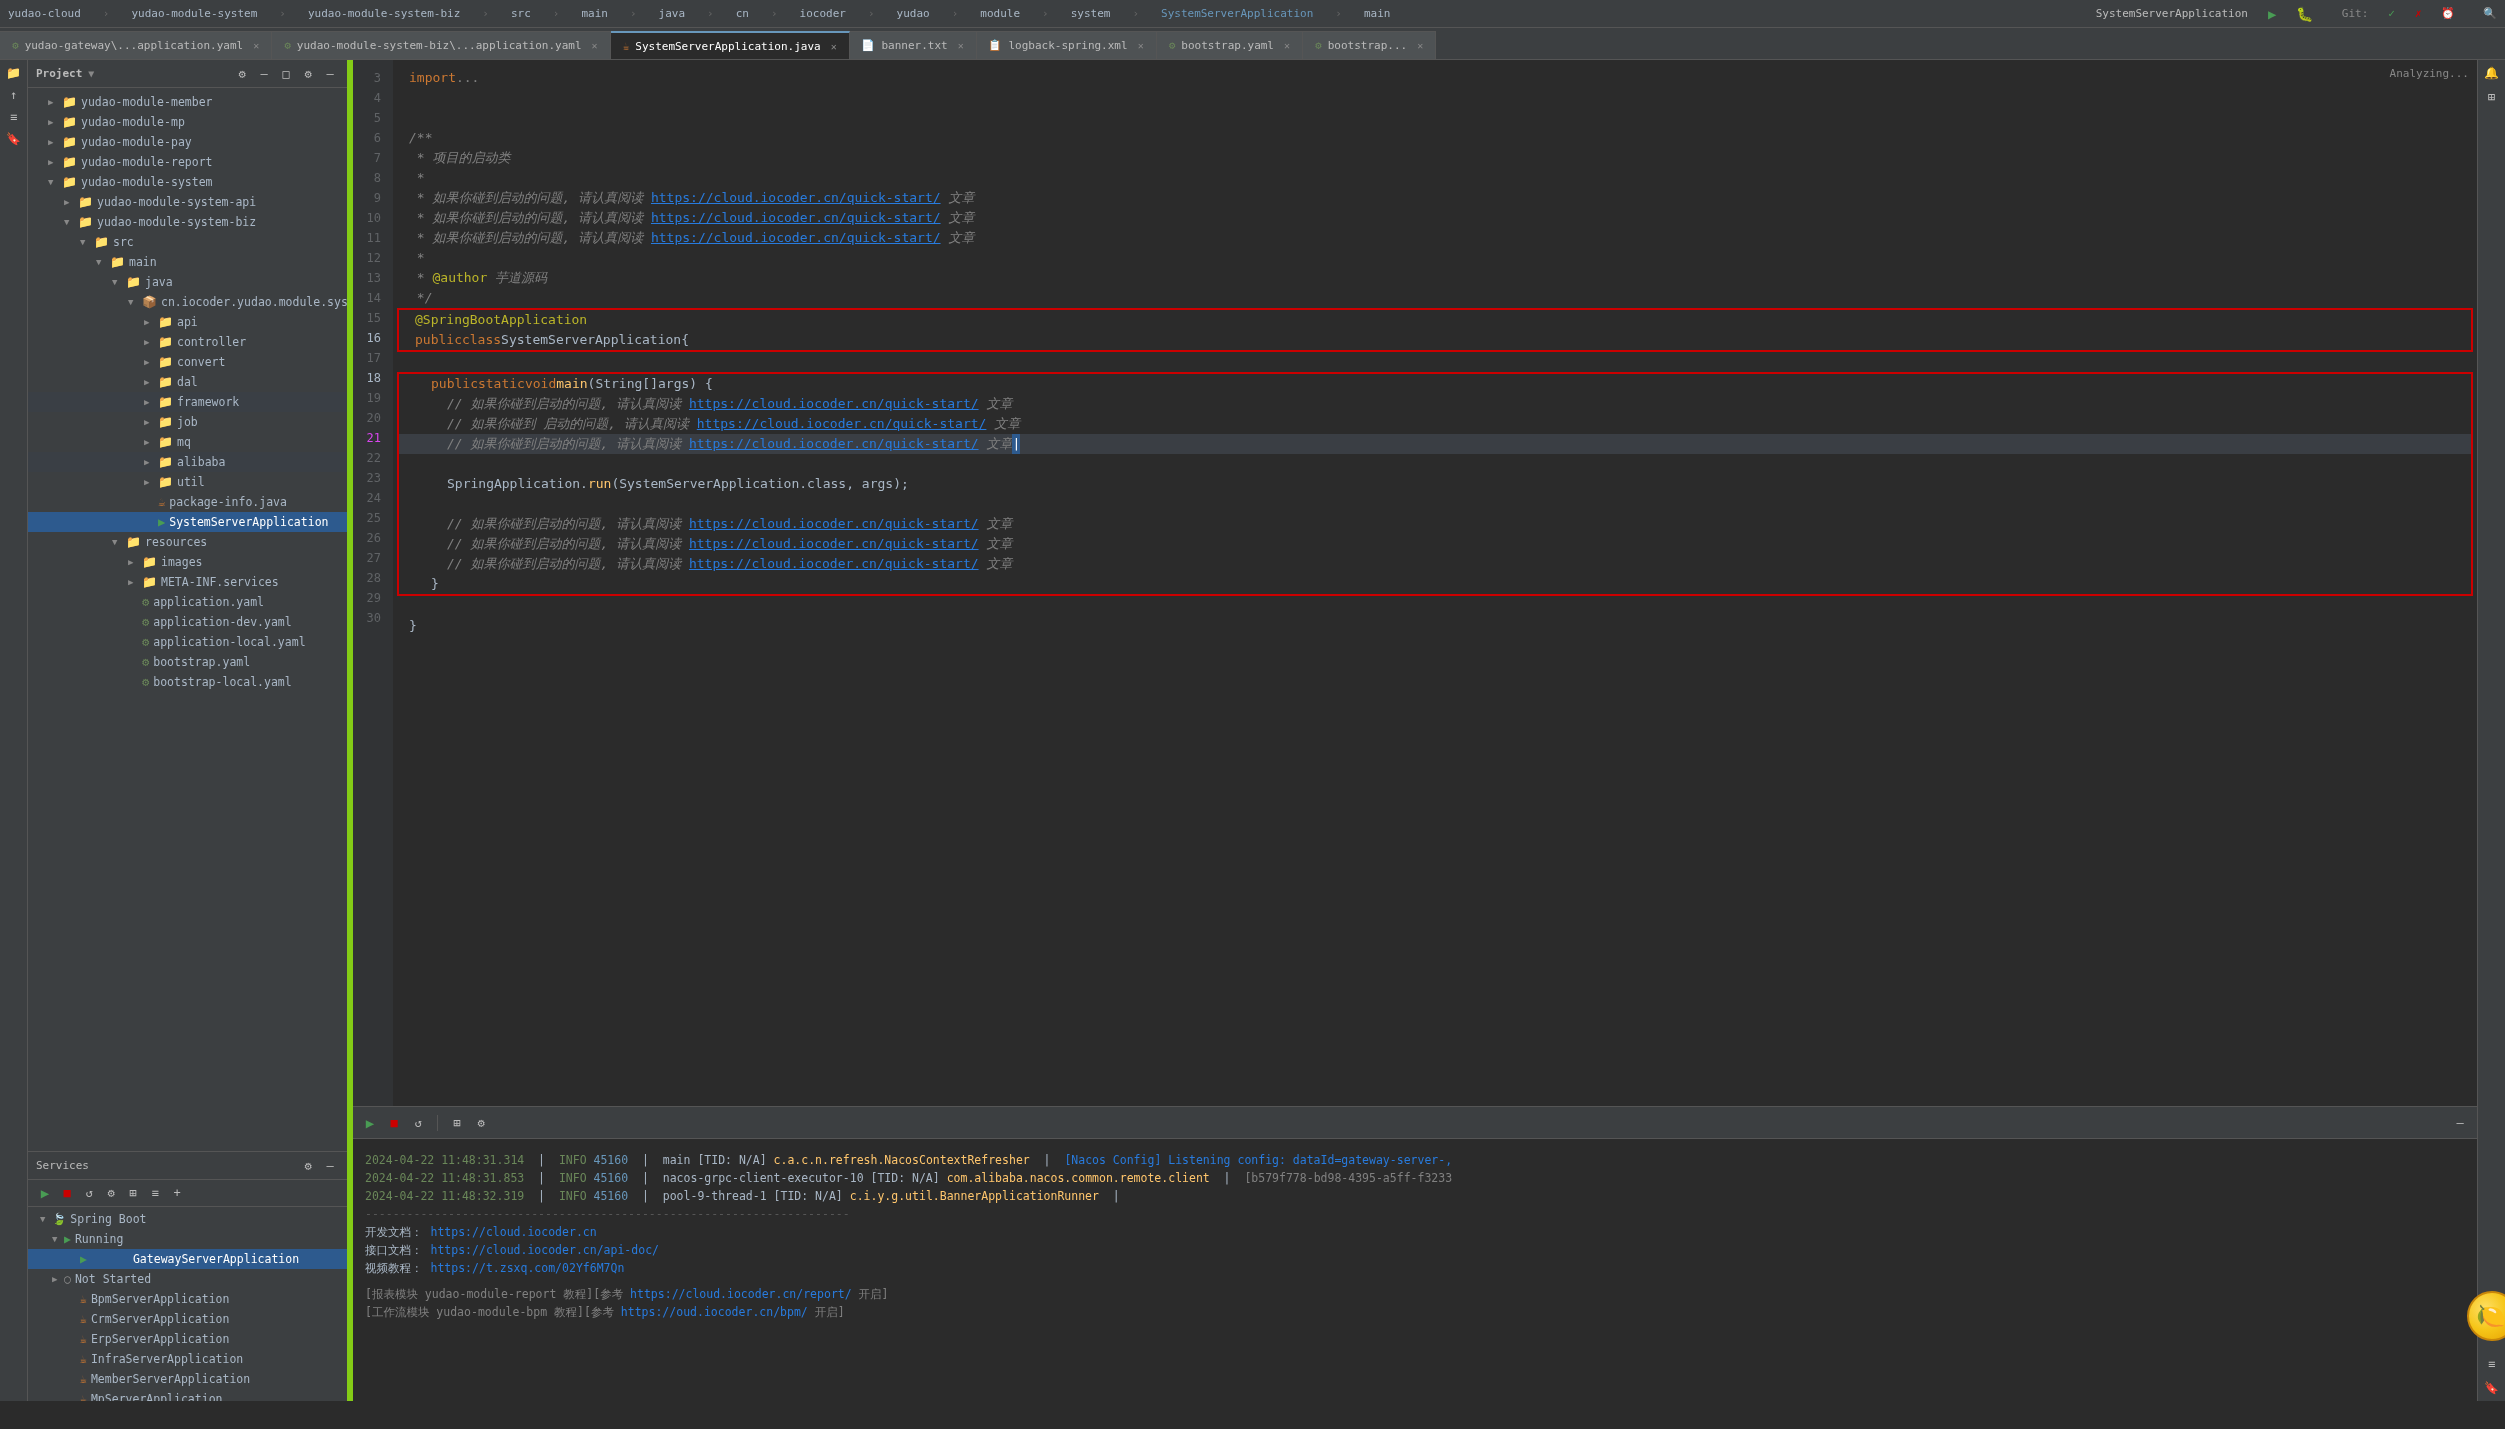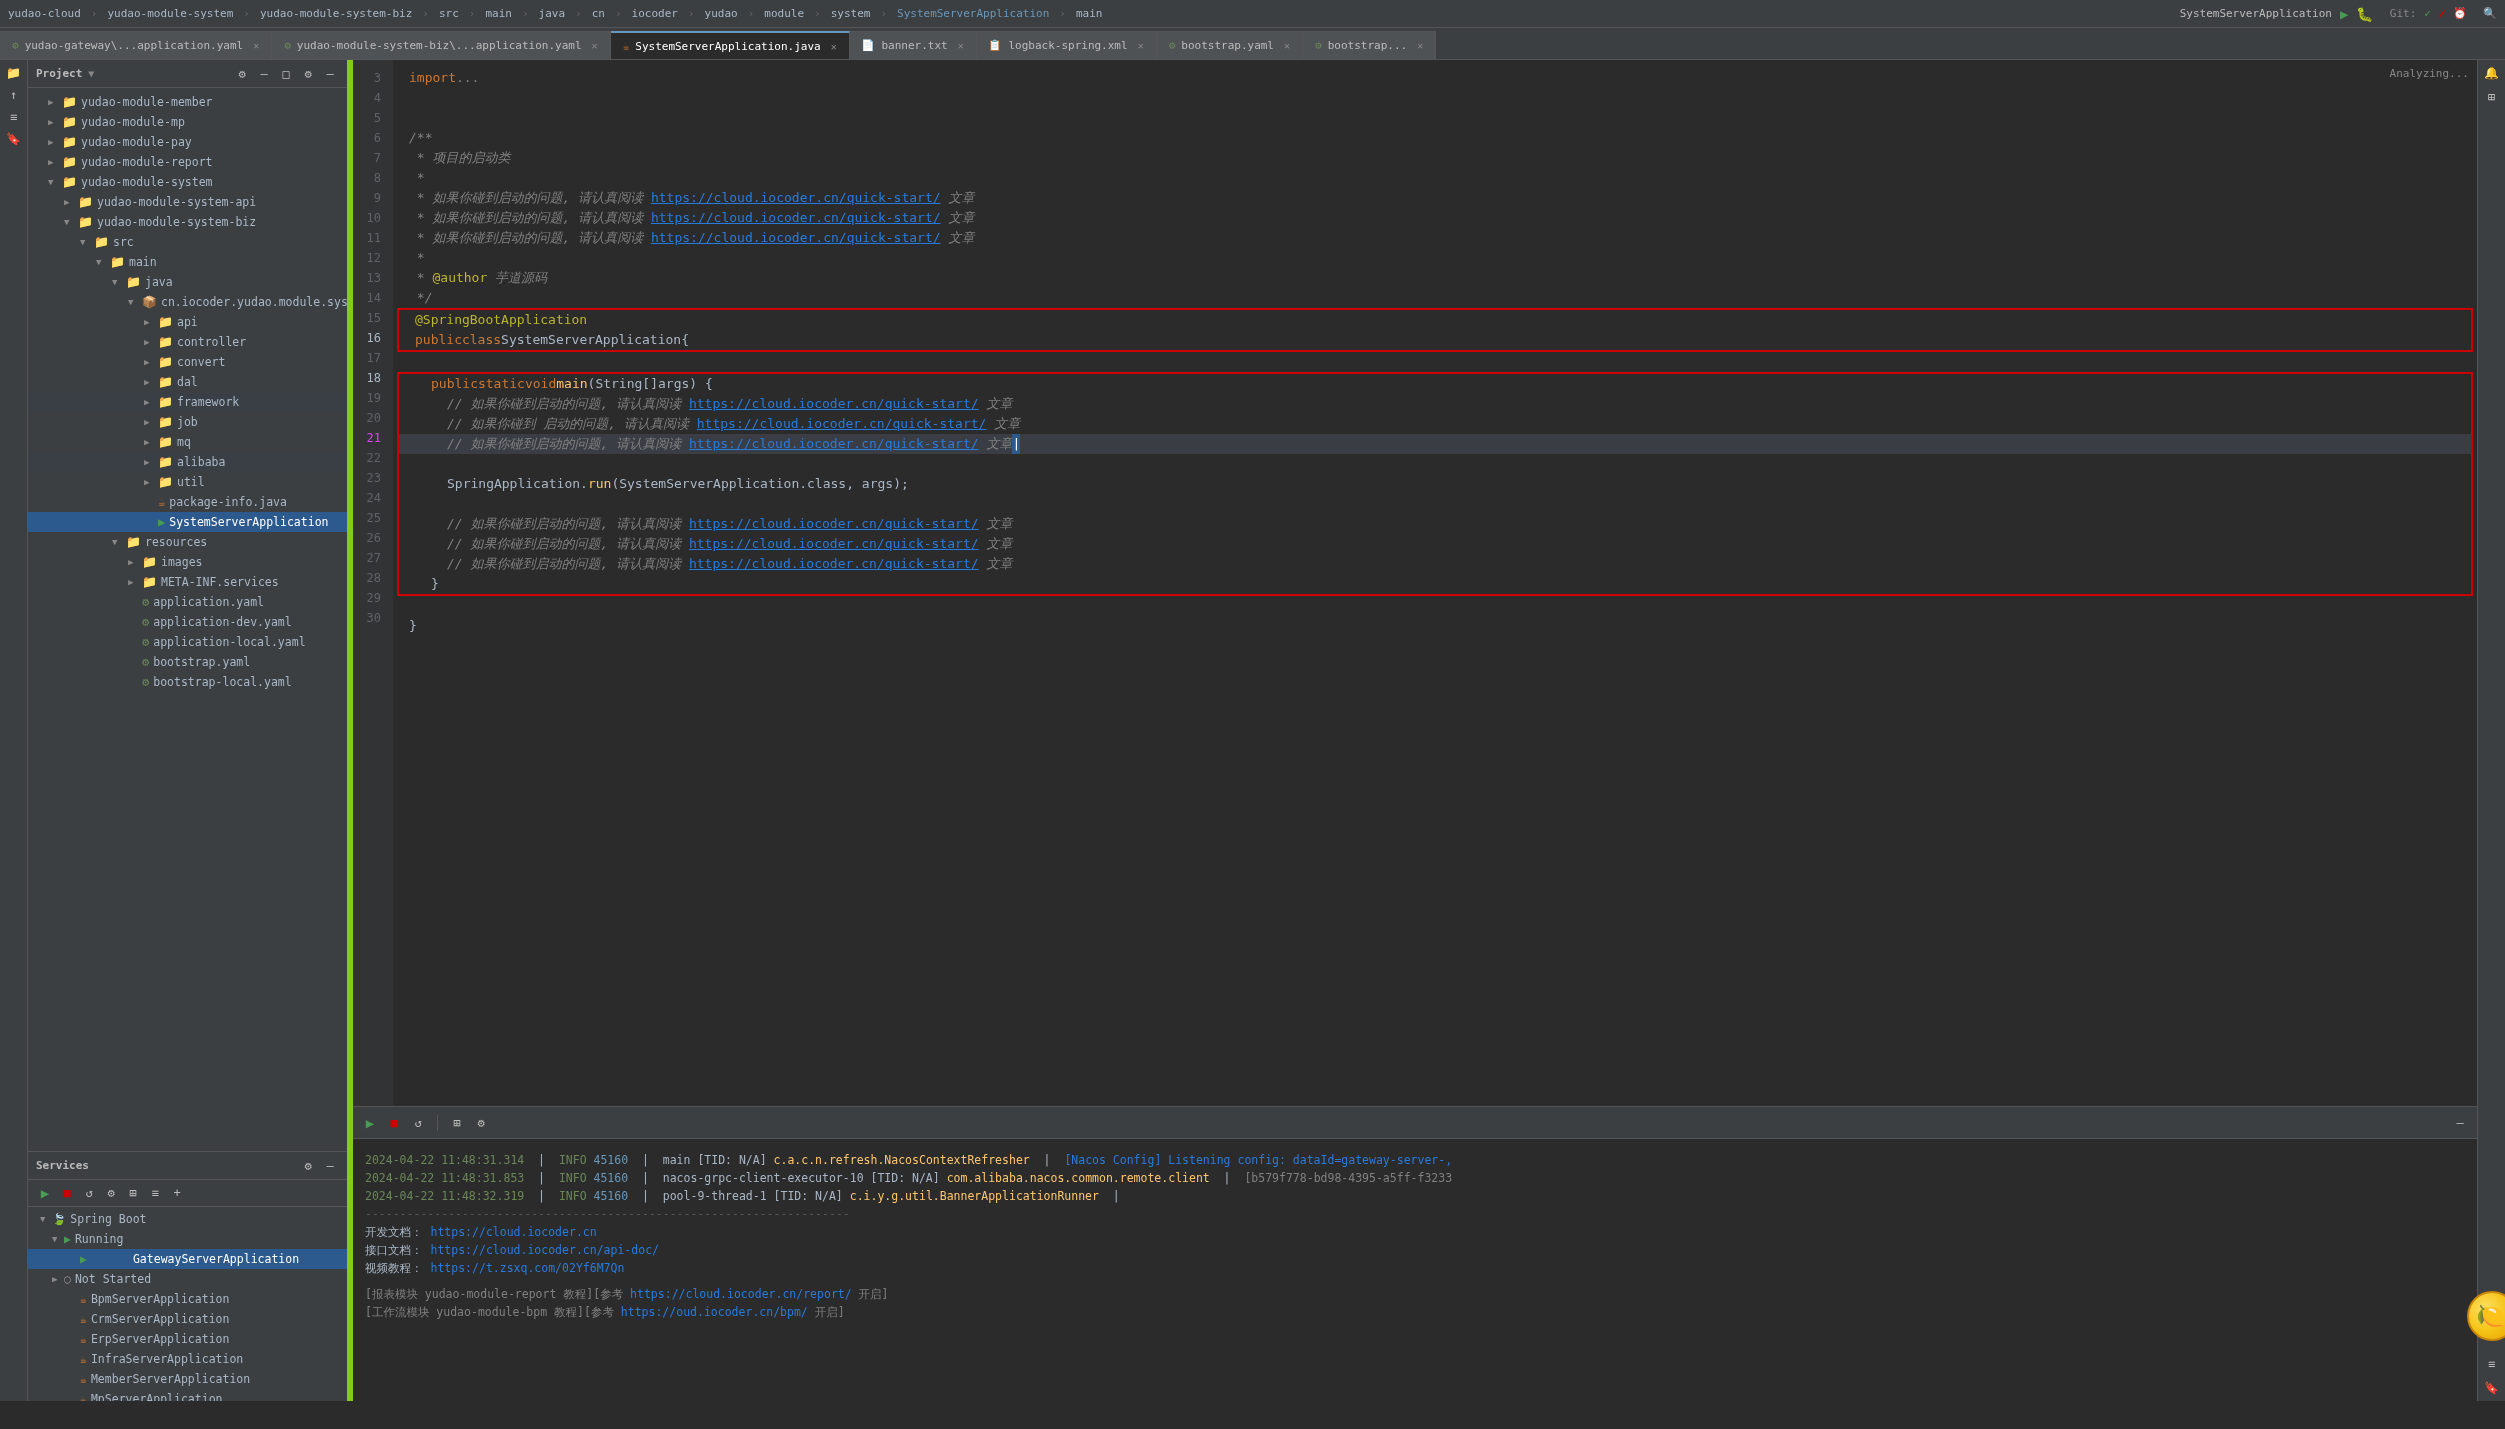--- a/index.html
+++ b/index.html
@@ -8,21 +8,21 @@
     
     .top-toolbar {
       height: 28px;
       background: #3c3f41;
       display: flex;
       align-items: center;
       padding: 0 8px;
       border-bottom: 1px solid #555;
       font-size: 11px;
       color: #bbb;
-      gap: 8px;
+      gap: 20px;
     }
     .breadcrumb-item { color: #a9b7c6; cursor: pointer; }
     .breadcrumb-sep { color: #666; margin: 0 2px; }
 
     
     .tab-bar {
       height: 32px;
       background: #3c3f41;
       display: flex;
       align-items: flex-end;
@@ -585,21 +585,21 @@
       <div class="tree-item">
         <span class="indent" style="width:96px"></span>
         <span class="arrow" style="width:14px"></span>
         <span class="icon" style="color:#6a8759;">⚙</span>
         <span class="label">bootstrap-local.yaml</span>
       </div>
     </div>
 
     <div class="services-panel">
       <div class="services-header">
-        <span style="font-weight:bold;">Services</span>
+        <span style="font-weight:normal;">Services</span>
         <div style="flex:1"></div>
         <div class="icon-btn">⚙</div>
         <div class="icon-btn">—</div>
       </div>
       <div class="services-toolbar">
         <div class="icon-btn run-green">▶</div>
         <div class="icon-btn" style="color:#cc0000;">■</div>
         <div class="icon-btn">↺</div>
         <div class="icon-btn">⚙</div>
         <div class="icon-btn">⊞</div>

